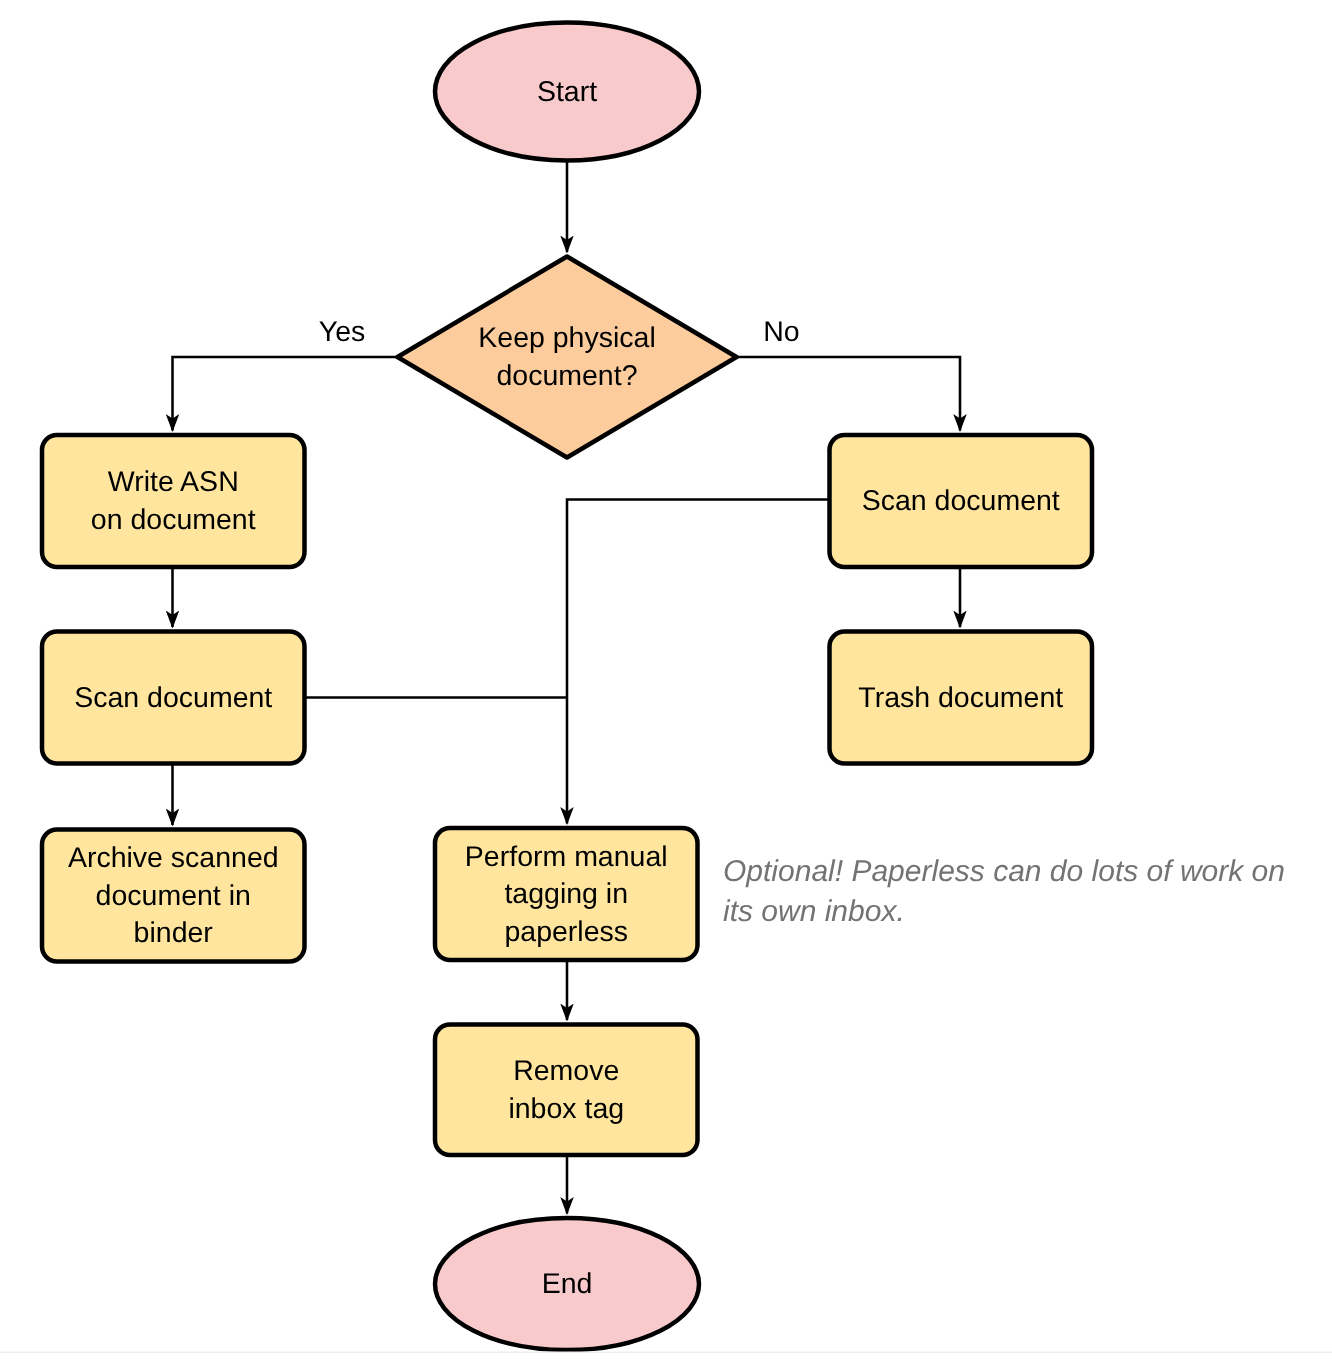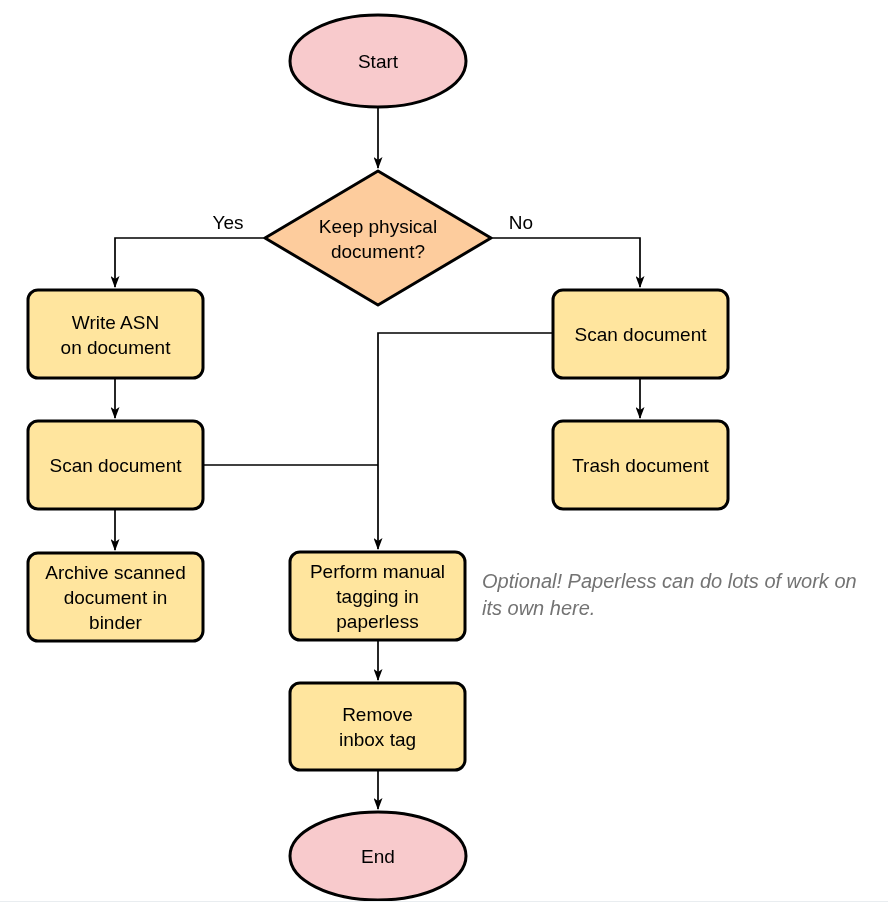--- a/index.html
+++ b/index.html
@@ -90,15 +90,15 @@
         <text text-anchor="middle" dominant-baseline="central" class="flow-node-label"><tspan x="377.5" y="714">Remove</tspan><tspan x="377.5" y="739">inbox tag</tspan></text>
       </g>
       <g>
         <ellipse cx="378" cy="856" rx="88" ry="44" fill="#f8cacc" stroke="#000000" stroke-width="3"></ellipse>
         <text text-anchor="middle" dominant-baseline="central" class="flow-node-label"><tspan x="378" y="856">End</tspan></text>
       </g>
       <line x1="0" y1="901.5" x2="888" y2="901.5" stroke="#e9edf0" stroke-width="1"></line>
     </svg>
   <div id="annotation">
     <div>Optional! Paperless can do lots of work on</div>
-    <div>its own here.</div>
+    <div>its own inbox.</div>
   </div>
 </div>
 
 </body></html>

